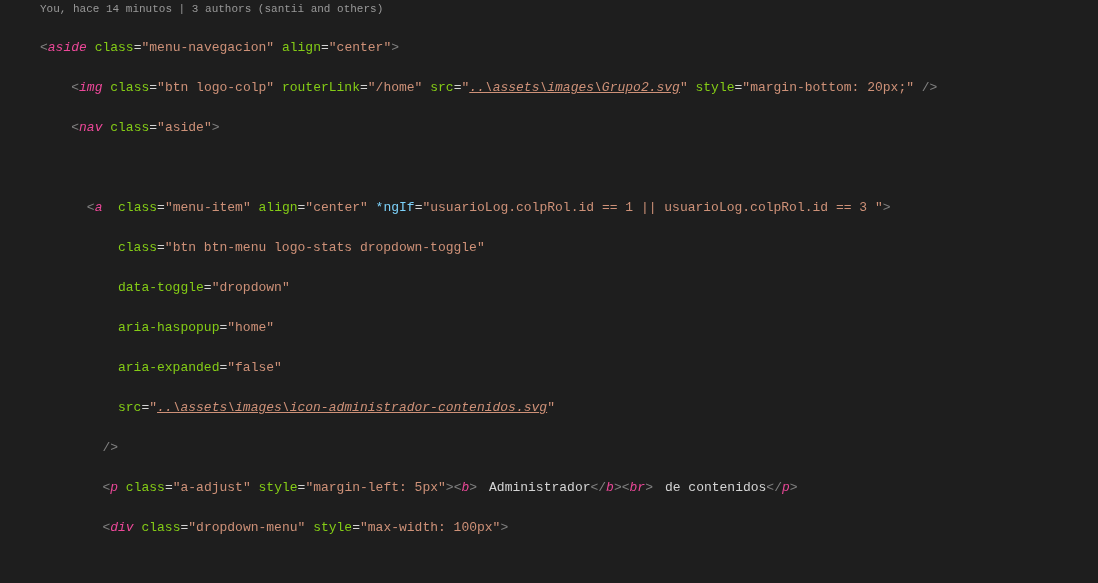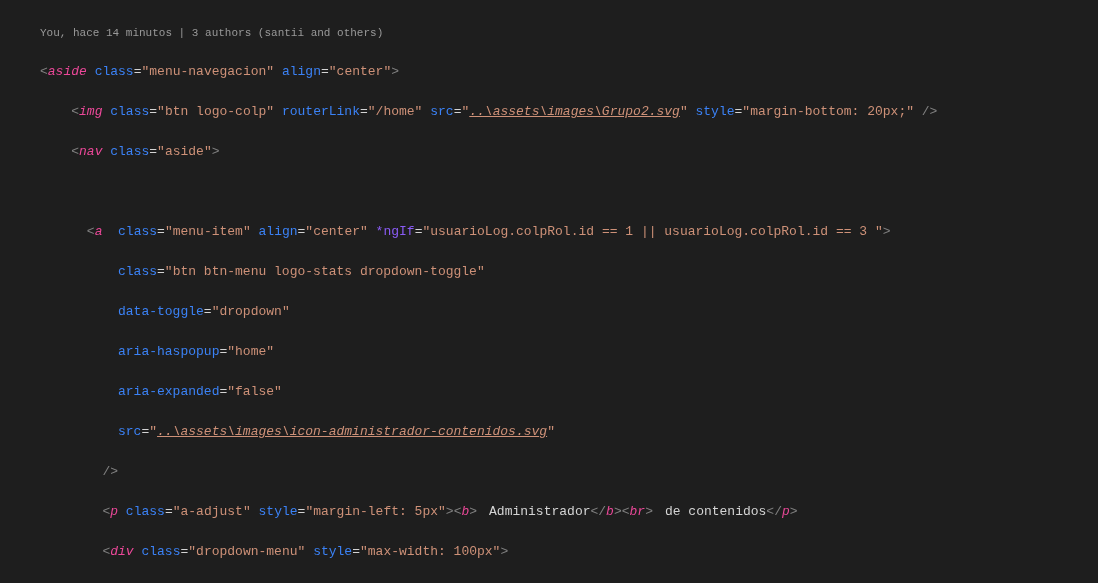--- a/index.html
+++ b/index.html
@@ -12,39 +12,38 @@
     overflow: hidden;
     width: 1098px;
     height: 583px;
   }
   .codelens {
     color: #999999;
     font-size: 11px;
     padding-left: 40px;
     height: 18px;
     line-height: 18px;
-    margin-top: 24px;
   }
   .editor {
     white-space: pre;
     padding-left: 40px;
     position: relative;
   }
   .line {
     height: 20px;
   }
   
   .t-bracket { color: #808080; }
   .t-tag { color: #ec4899; font-style: italic; }
-  .t-attr { color: #3b82f6; }
+  .t-attr { color: #84cc16; }
   .t-op { color: #d4d4d4; }
   .t-string { color: #ce9178; }
   .t-link { color: #ce9178; text-decoration: underline; font-style: italic; }
   .t-text { color: #d4d4d4; margin-left: 12px; }
-  .t-ngif { color: #8b5cf6; }
+  .t-ngif { color: #7dd3fc; }
 </style>
 </head>
 <body>
 
 <div class="codelens">You, hace 14 minutos | 3 authors (santii and others)</div>
 
 <div class="editor">
 <div class="line"><span class="t-bracket">&lt;</span><span class="t-tag">aside</span> <span class="t-attr">class</span><span class="t-op">=</span><span class="t-string">"<span>menu-navegacion</span>"</span> <span class="t-attr">align</span><span class="t-op">=</span><span class="t-string">"<span>center</span>"</span><span class="t-bracket">&gt;</span></div>
 <div class="line">    <span class="t-bracket">&lt;</span><span class="t-tag">img</span> <span class="t-attr">class</span><span class="t-op">=</span><span class="t-string">"<span>btn logo-colp</span>"</span> <span class="t-attr">routerLink</span><span class="t-op">=</span><span class="t-string">"<span>/home</span>"</span> <span class="t-attr">src</span><span class="t-op">=</span><span class="t-string">"<span class="t-link">..\assets\images\Grupo2.svg</span>"</span> <span class="t-attr">style</span><span class="t-op">=</span><span class="t-string">"<span>margin-bottom: 20px;</span>"</span> <span class="t-bracket">/&gt;</span></div>
 <div class="line">    <span class="t-bracket">&lt;</span><span class="t-tag">nav</span> <span class="t-attr">class</span><span class="t-op">=</span><span class="t-string">"<span>aside</span>"</span><span class="t-bracket">&gt;</span></div>

